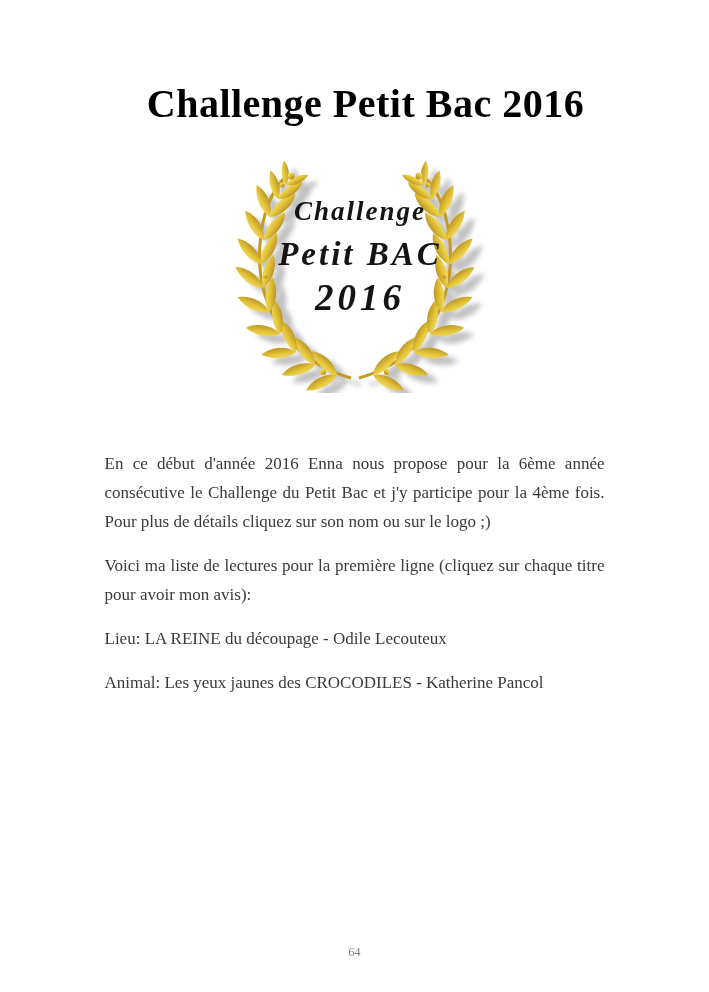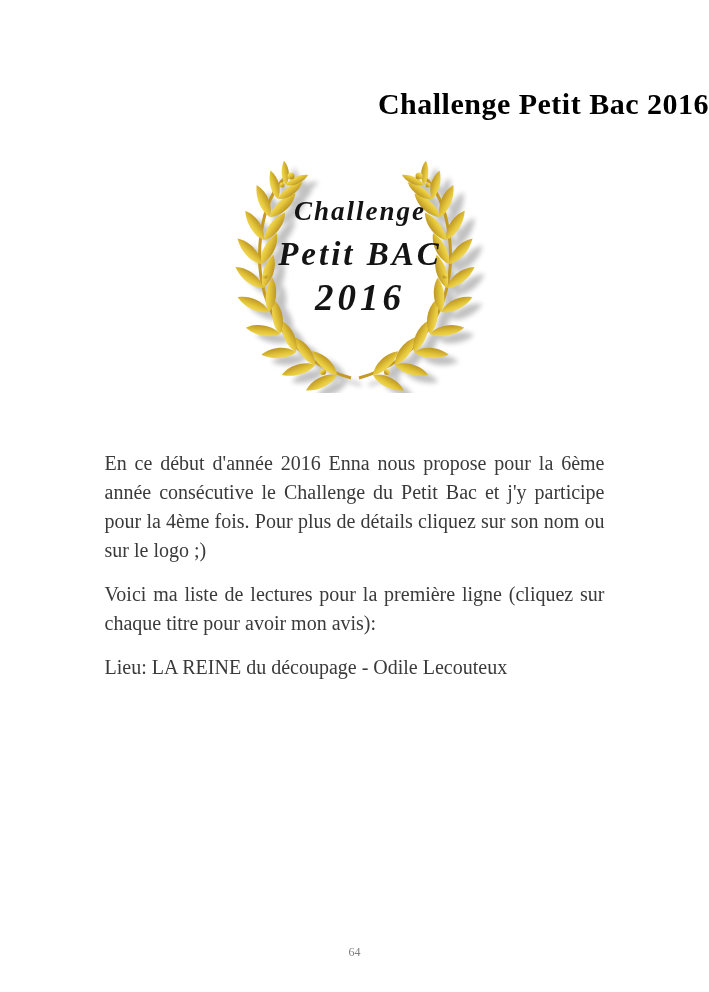--- a/index.html
+++ b/index.html
@@ -7,24 +7,24 @@
     position: relative;
     width: 709px;
     height: 992px;
     background: #ffffff;
     overflow: hidden;
     font-family: "Liberation Serif", serif;
   }
   .page-title {
     margin: 0;
     padding-top: 80px;
-    text-align: right;
+    text-align: center;
     font-family: "Liberation Serif", serif;
     font-weight: 700;
-    font-size: 30px;
+    font-size: 40px;
     line-height: 48px;
     color: #000000;
     letter-spacing: 0.5px;
     padding-left: 22px;
   }
   .logo-wrap {
     margin-top: 30px;
     text-align: center;
   }
   .logo-wrap svg { display: inline-block; }
@@ -37,21 +37,21 @@
   .logo-l1 { font-size: 27px; letter-spacing: 2px; }
   .logo-l2 { font-size: 33px; letter-spacing: 3px; }
   .logo-l3 { font-size: 37px; letter-spacing: 4px; }
   .content {
     width: 500px;
     margin: 52px auto 0 auto;
   }
   .content p {
     margin: 0 0 15px 0;
     font-family: "Liberation Serif", serif;
-    font-size: 20px;
+    font-size: 17px;
     line-height: 29px;
     color: #3a3a3a;
     text-align: justify;
   }
   .page-number {
     position: absolute;
     bottom: 32px;
     left: 0;
     width: 100%;
     text-align: center;
@@ -120,17 +120,18 @@
       <text x="155" y="62" text-anchor="middle" class="logo-script logo-l1">Challenge</text>
       <text x="155" y="107" text-anchor="middle" class="logo-script logo-l2">Petit BAC</text>
       <text x="155" y="152" text-anchor="middle" class="logo-script logo-l3">2016</text>
     </svg>
   </div>
 
   <div class="content">
     <p>En ce début d'année 2016 Enna nous propose pour la 6ème année consécutive le Challenge du Petit Bac et j'y participe pour la 4ème fois. Pour plus de détails cliquez sur son nom ou sur le logo ;)</p>
     <p>Voici ma liste de lectures pour la première ligne (cliquez sur chaque titre pour avoir mon avis):</p>
     <p>Lieu: LA REINE du découpage - Odile Lecouteux</p>
+    <p>Animal: Les yeux jaunes des CROCODILES - Katherine Pancol</p>
   </div>
 
   <div class="page-number">64</div>
 
 </div>
 
 </body></html>

